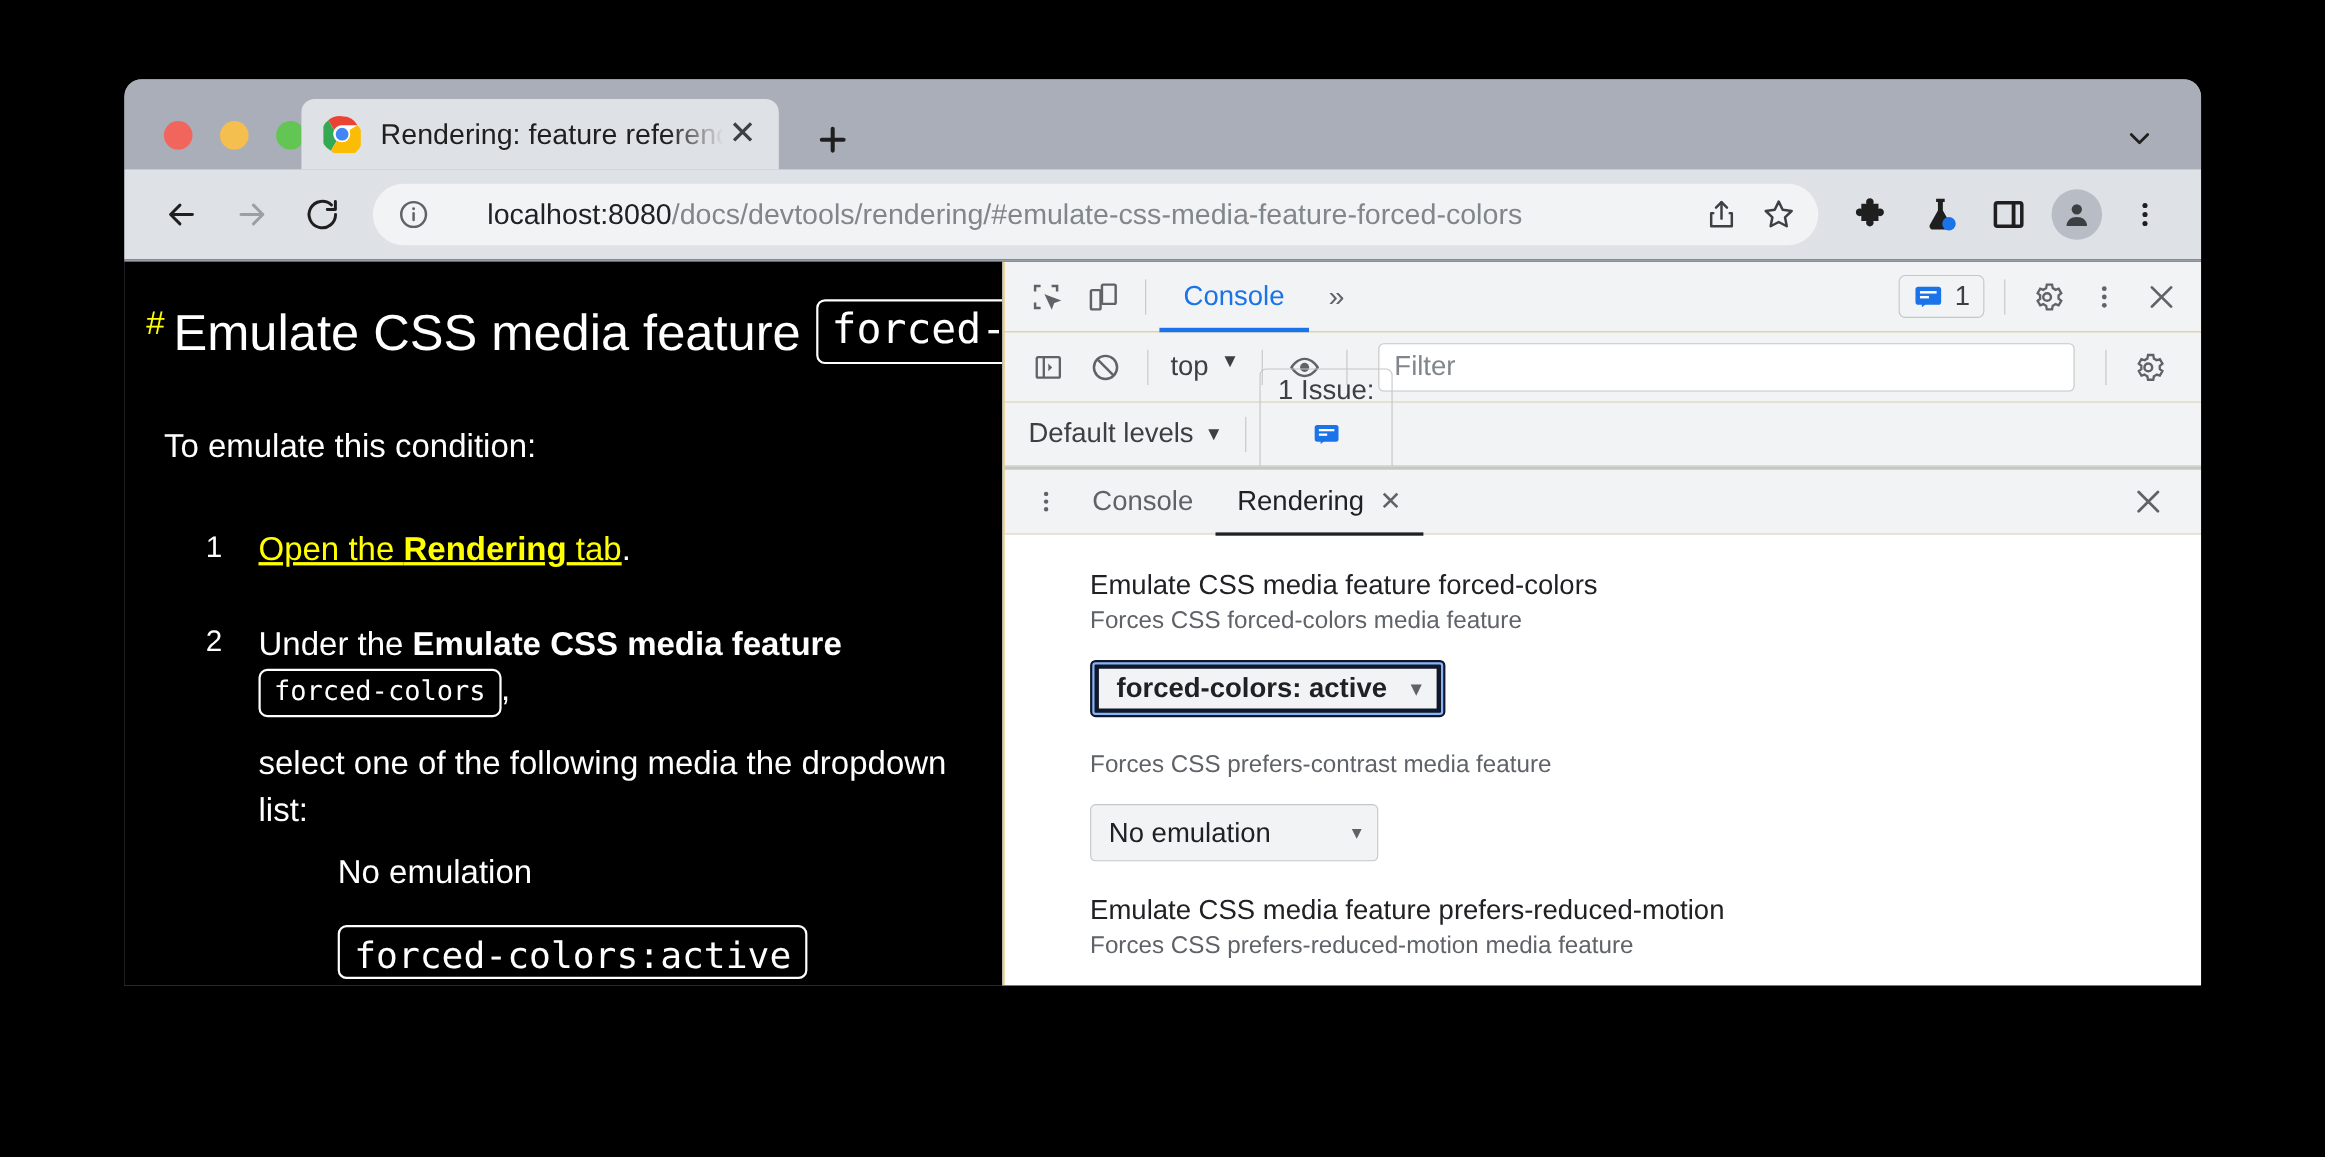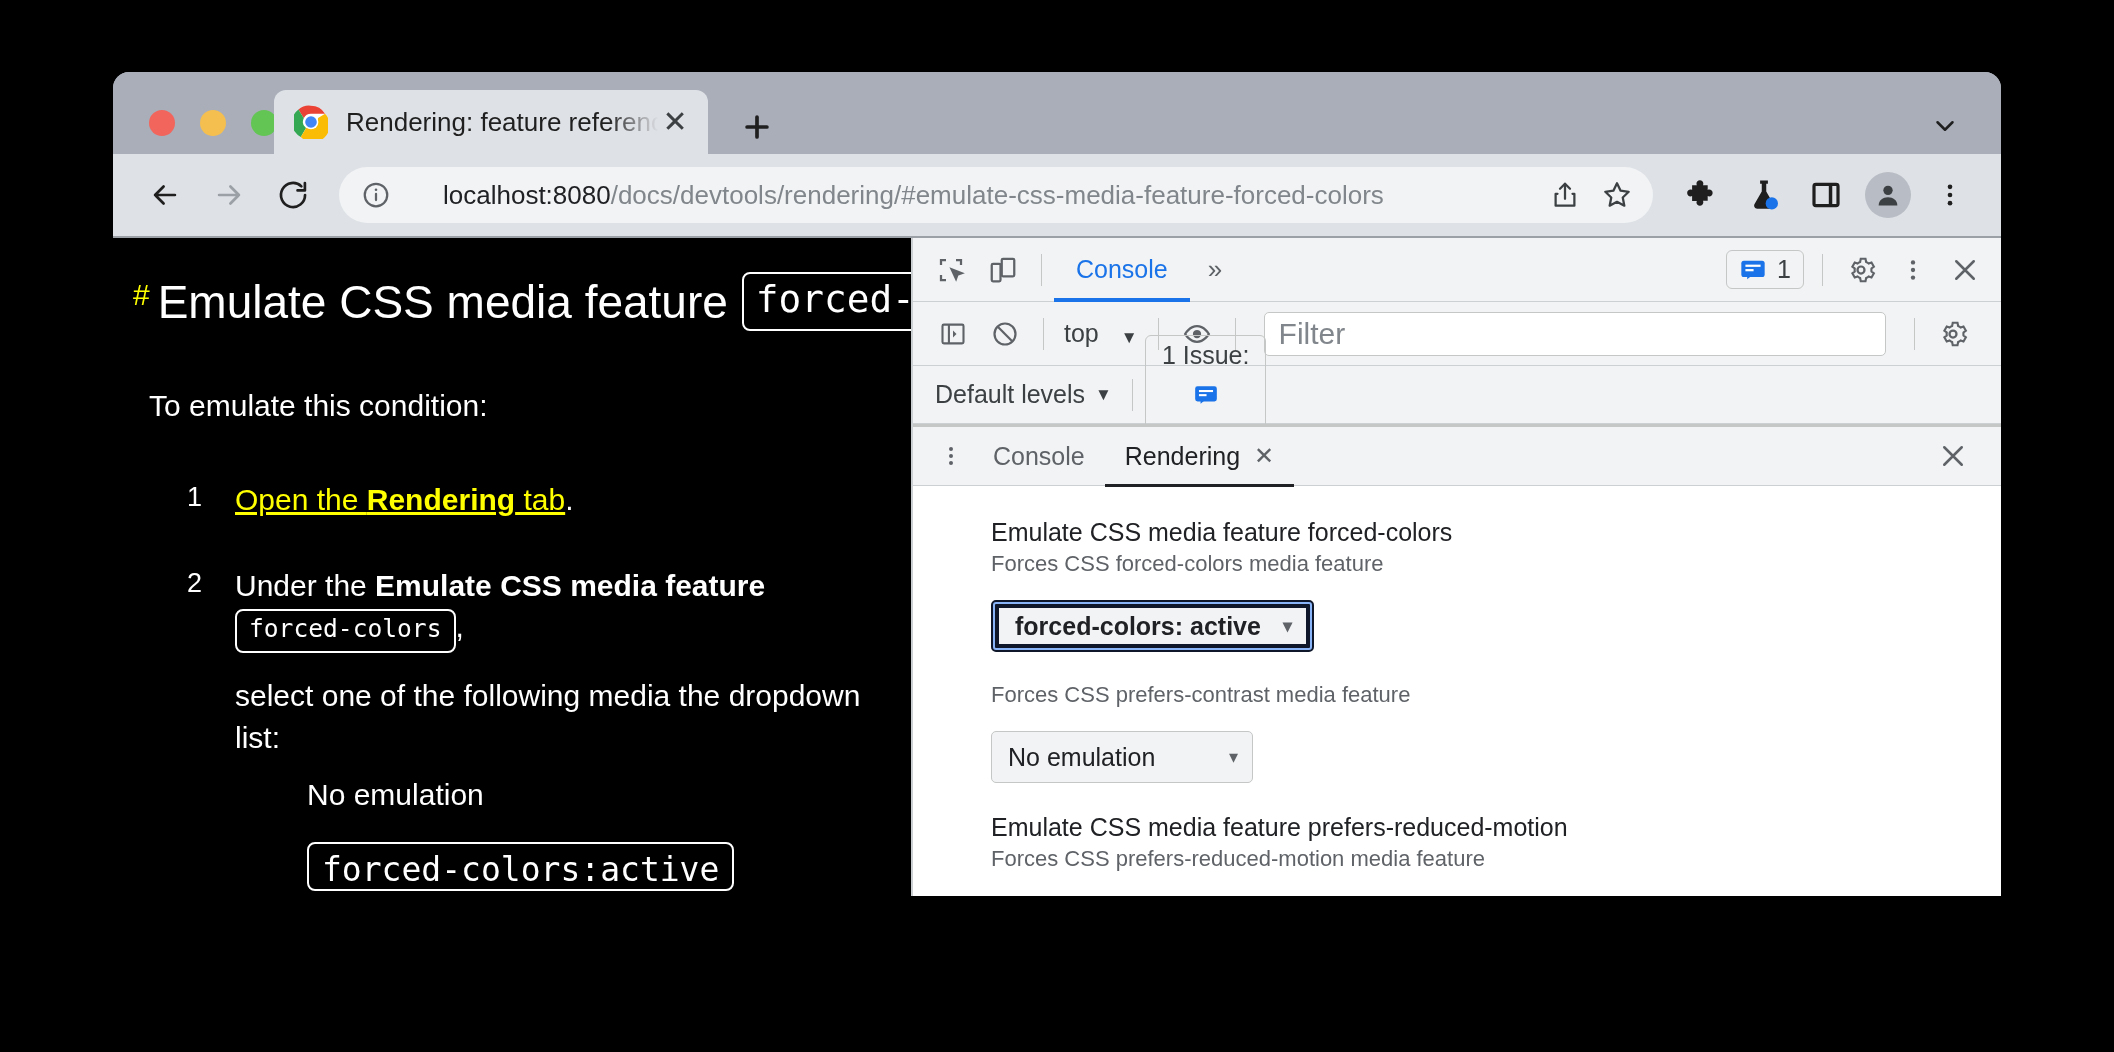--- a/index.html
+++ b/index.html
@@ -213,32 +213,32 @@
   .spacer { flex: 1 1 auto; }
   .issue-pill {
     display: flex; align-items: center; gap: 10px;
     border: 1px solid #c4c7c5; border-radius: 6px;
     padding: 4px 12px; margin-right: 6px;
     background: #f1f3f4;
   }
   .issue-count { font-size: 25px; color: #3c4043; }
 
   .dt-console-toolbar { height: 64px; padding: 0 10px 0 14px; background: #f1f3f4; }
-  .top-sel { display: flex; align-items: flex-end; gap: 22px; font-size: 25px; padding: 0 8px; }
+  .top-sel { display: flex; align-items: flex-start; gap: 11px; font-size: 25px; padding: 0 8px; }
   .caret { font-size: 17px; }
   .filter-input {
     flex: 1 1 auto;
     height: 44px;
     background: #fff;
     border: 1px solid #c4c7c5;
     border-radius: 5px;
     margin: 12px 16px;
     display: flex; align-items: center;
     padding: 16px 14px;
-    font-size: 30px;
+    font-size: 25px;
     color: #80868b;
   }
   .dt-levels-row { height: 58px; padding: 0 14px; background: #f1f3f4; }
   .lvl-btn { display: flex; align-items: center; gap: 10px; font-size: 25px; padding: 0 8px; }
   .issue-box {
     display: flex; align-items: center; gap: 12px;
     border: 1px solid #c4c7c5; border-radius: 6px;
     padding: 5px 16px;
     font-size: 25px;
     flex-direction: column;

